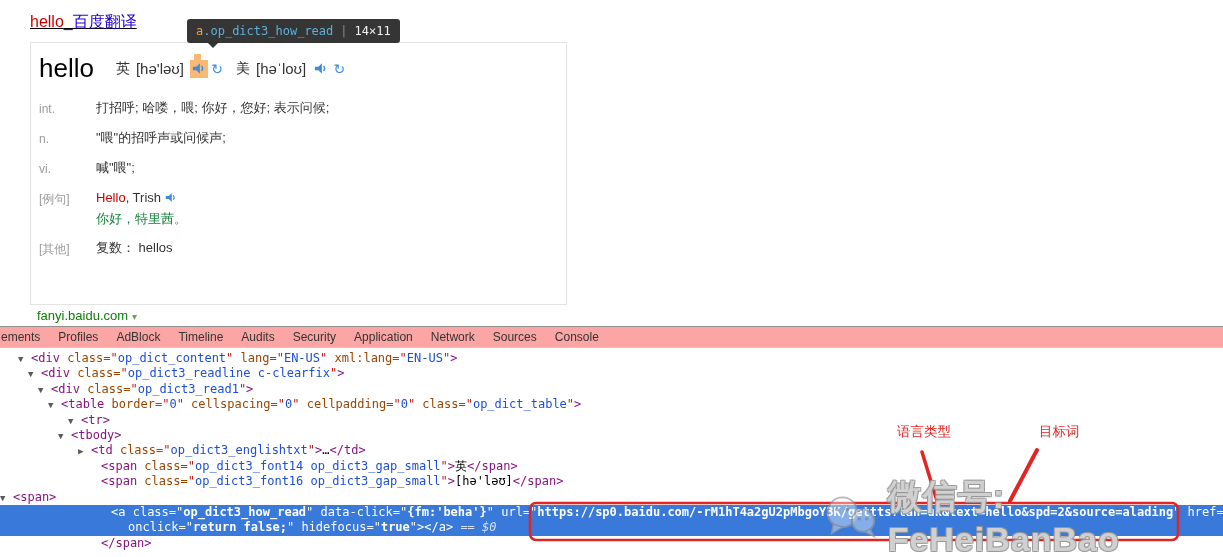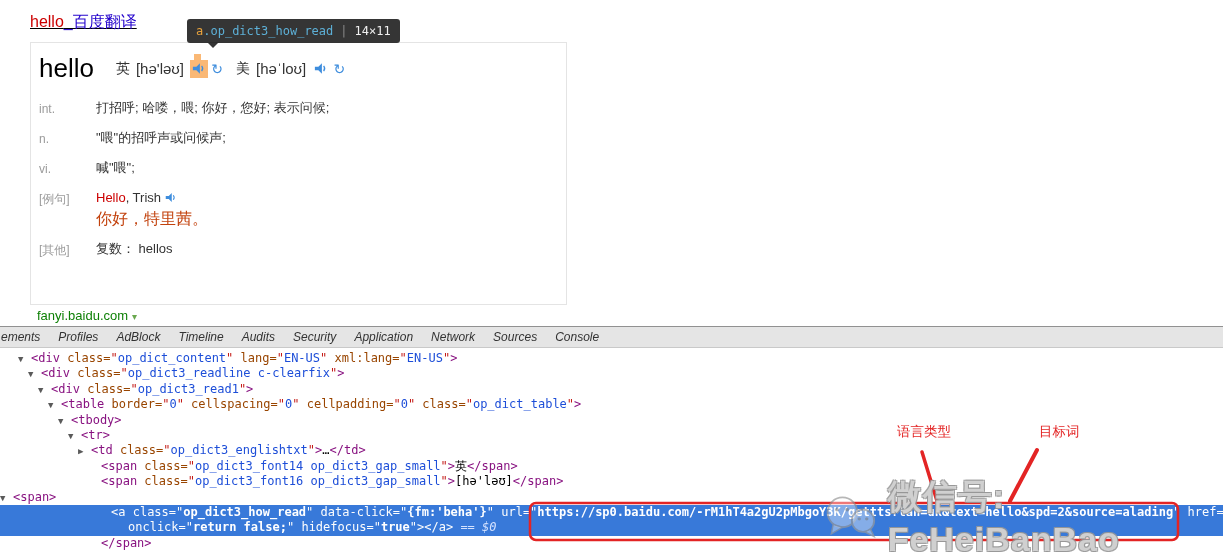--- a/index.html
+++ b/index.html
@@ -23,21 +23,21 @@
   .spk { display:inline-flex; align-items:center; justify-content:center; width:18px; height:18px; cursor:pointer; }
   .refresh { font-size:14px; color:#3e8ddd; width:18px; text-align:center; cursor:pointer; margin-right:10px; }
   .hl-inspect { position:relative; background:rgba(248,157,64,0.72); }
   .hl-inspect::before { content:""; position:absolute; top:-6px; left:4px; width:7px; height:6px; background:rgba(248,157,64,0.72); }
 
   .dict-rows { position:absolute; left:8px; top:46px; width:520px; }
   .drow { display:flex; margin-top:9px; line-height:20px; }
   .dpos { width:57px; font-size:12px; color:#9b9b9b; flex:none; padding-top:1px; }
   .ddef { font-size:13px; color:#333; }
   .ddef .red { color:#cc0000; }
-  .example-cn { font-size:16px; color:#c2410c; line-height:21px; }
+  .example-cn { font-size:13px; color:#15803d; line-height:21px; }
 
   .dict-links { position:absolute; left:8px; bottom:14px; }
   .dict-links a { font-size:13px; color:#2200cc; text-decoration:underline; margin-right:32px; cursor:pointer; }
 
   #source-line { position:absolute; left:37px; top:308px; font-size:13px; color:#0e8006; }
   #source-line .arrow { color:#6aa84f; font-size:10px; margin-left:4px; }
 
   
   #inspect-tooltip { position:absolute; left:187px; top:19px; height:24px; z-index:50;
       background:rgba(45,45,45,0.96); border-radius:3px; display:flex; align-items:center;
@@ -45,22 +45,22 @@
   #inspect-tooltip .ttag { color:#e8a33d; }
   #inspect-tooltip .tcls { color:#5db0d7; }
   #inspect-tooltip .tdiv { color:#888; margin:0 7px; }
   #inspect-tooltip .tdims { color:#f0f0f0; }
   #tooltip-tail { position:absolute; left:207px; top:42px; z-index:50; width:0; height:0;
       border:6px solid transparent; border-top-color:rgba(45,45,45,0.96); border-bottom-width:0; }
 
   
   #devtools { position:absolute; left:0; top:326px; width:1223px; height:231px; background:#fff;
               border-top:1px solid #919191; }
-  #dt-tabs { height:21px; background:#e5e5e5; border-bottom:1px solid #c9c9c9;
-             display:flex; align-items:center;font-style:italic; }
+  #dt-tabs { height:21px; background:#fca5a5; border-bottom:1px solid #c9c9c9;
+             display:flex; align-items:center; }
   .dt-tab { font-size:12px; color:#333; padding:0 9px; cursor:pointer; white-space:nowrap; }
   .dt-tab:first-child { padding-left:1px; }
 
   #dt-tree { position:absolute; left:0; top:22px; width:1223px; height:209px; overflow:hidden;
              font-family:"DejaVu Sans Mono", monospace; font-size:12px; padding-top:2px; }
   .ln { height:15.4px; line-height:15.4px; white-space:nowrap; cursor:pointer; }
   .ln .arw { display:inline-block; width:13px; font-size:9px; color:#5a5a5a; }
   .ln .tg { color:#881280; }
   .ln .an { color:#994500; }
   .ln .q  { color:#c41a16; }
@@ -176,22 +176,22 @@
       <span class="dt-tab">Application</span>
       <span class="dt-tab">Network</span>
       <span class="dt-tab">Sources</span>
       <span class="dt-tab">Console</span>
     </div>
   <div id="dt-tree">
       <div class="ln" style="padding-left: 18px;"><span class="arw">▼</span><span class="tg">&lt;div</span><span class="an"> class=</span><span class="q">"</span><span class="av">op_dict_content</span><span class="q">"</span><span class="an"> lang=</span><span class="q">"</span><span class="av">EN-US</span><span class="q">"</span><span class="an"> xml:lang=</span><span class="q">"</span><span class="av">EN-US</span><span class="q">"</span><span class="tg">&gt;</span></div>
       <div class="ln" style="padding-left: 28px;"><span class="arw">▼</span><span class="tg">&lt;div</span><span class="an"> class=</span><span class="q">"</span><span class="av">op_dict3_readline c-clearfix</span><span class="q">"</span><span class="tg">&gt;</span></div>
       <div class="ln" style="padding-left: 38px;"><span class="arw">▼</span><span class="tg">&lt;div</span><span class="an"> class=</span><span class="q">"</span><span class="av">op_dict3_read1</span><span class="q">"</span><span class="tg">&gt;</span></div>
       <div class="ln" style="padding-left: 48px;"><span class="arw">▼</span><span class="tg">&lt;table</span><span class="an"> border=</span><span class="q">"</span><span class="av">0</span><span class="q">"</span><span class="an"> cellspacing=</span><span class="q">"</span><span class="av">0</span><span class="q">"</span><span class="an"> cellpadding=</span><span class="q">"</span><span class="av">0</span><span class="q">"</span><span class="an"> class=</span><span class="q">"</span><span class="av">op_dict_table</span><span class="q">"</span><span class="tg">&gt;</span></div>
+      <div class="ln" style="padding-left: 68px;"><span class="arw">▼</span><span class="tg">&lt;tr&gt;</span></div>
       <div class="ln" style="padding-left: 58px;"><span class="arw">▼</span><span class="tg">&lt;tbody&gt;</span></div>
-      <div class="ln" style="padding-left: 68px;"><span class="arw">▼</span><span class="tg">&lt;tr&gt;</span></div>
       <div class="ln" style="padding-left: 78px;"><span class="arw">▶</span><span class="tg">&lt;td</span><span class="an"> class=</span><span class="q">"</span><span class="av">op_dict3_englishtxt</span><span class="q">"</span><span class="tg">&gt;</span><span class="tx">…</span><span class="tg">&lt;/td&gt;</span></div>
       <div class="ln" style="padding-left: 88px;"><span class="arw"></span><span class="tg">&lt;span</span><span class="an"> class=</span><span class="q">"</span><span class="av">op_dict3_font14 op_dict3_gap_small</span><span class="q">"</span><span class="tg">&gt;</span><span class="tx">英</span><span class="tg">&lt;/span&gt;</span></div>
       <div class="ln" style="padding-left: 88px;"><span class="arw"></span><span class="tg">&lt;span</span><span class="an"> class=</span><span class="q">"</span><span class="av">op_dict3_font16 op_dict3_gap_small</span><span class="q">"</span><span class="tg">&gt;</span><span class="tx">[hə'ləʊ]</span><span class="tg">&lt;/span&gt;</span></div>
       <div class="ln" style=""><span class="arw">▼</span><span class="tg">&lt;span&gt;</span></div>
       <div class="ln sel" style="padding-left: 98px;"><span class="arw"></span><span class="tg">&lt;a</span><span class="an"> class=</span><span class="q">"</span><span class="av">op_dict3_how_read</span><span class="q">"</span><span class="an"> data-click=</span><span class="q">"</span><span class="av">{fm:'beha'}</span><span class="q">"</span><span class="an"> url=</span><span class="q">"</span><span class="av">https://sp0.baidu.com/-rM1hT4a2gU2pMbgoY3K/gettts?lan=uk&amp;text=hello&amp;spd=2&amp;source=alading</span><span class="q">"</span><span class="an"> href=</span></div>
       <div class="ln sel" style="padding-left: 128px;"><span class="an">onclick=</span><span class="q">"</span><span class="av">return false;</span><span class="q">"</span><span class="an"> hidefocus=</span><span class="q">"</span><span class="av">true</span><span class="q">"</span><span class="tg">&gt;&lt;/a&gt;</span><span class="nt"> == $0</span></div>
       <div class="ln" style="padding-left: 88px;"><span class="arw"></span><span class="tg">&lt;/span&gt;</span></div>
     </div>
 </div>
 

